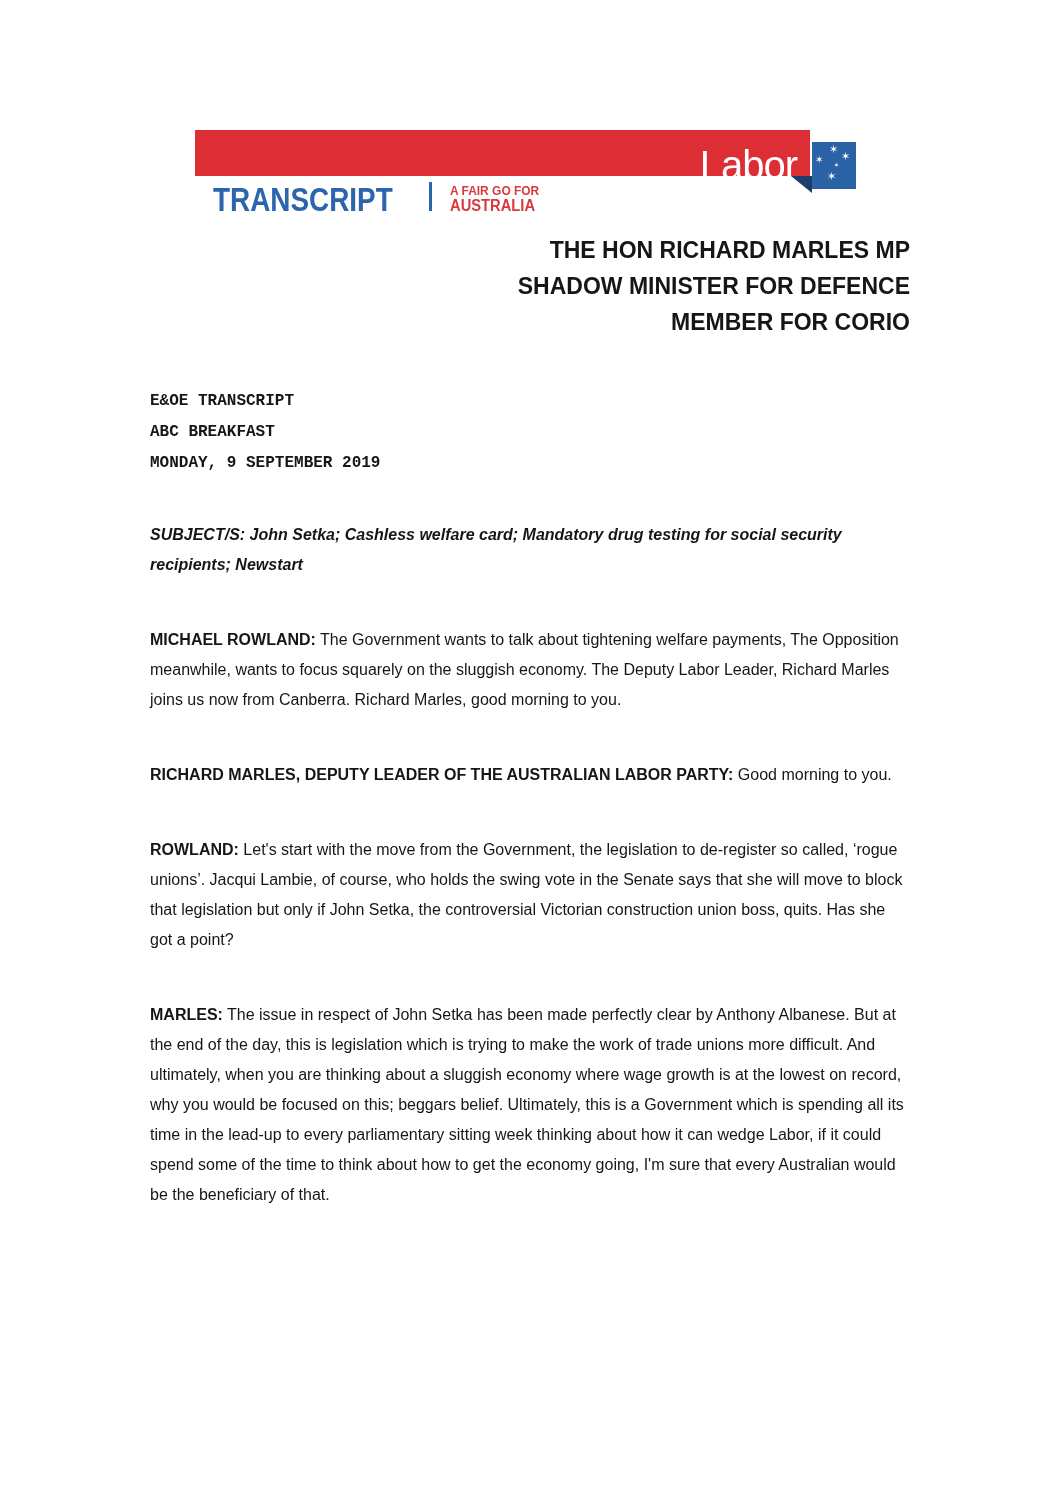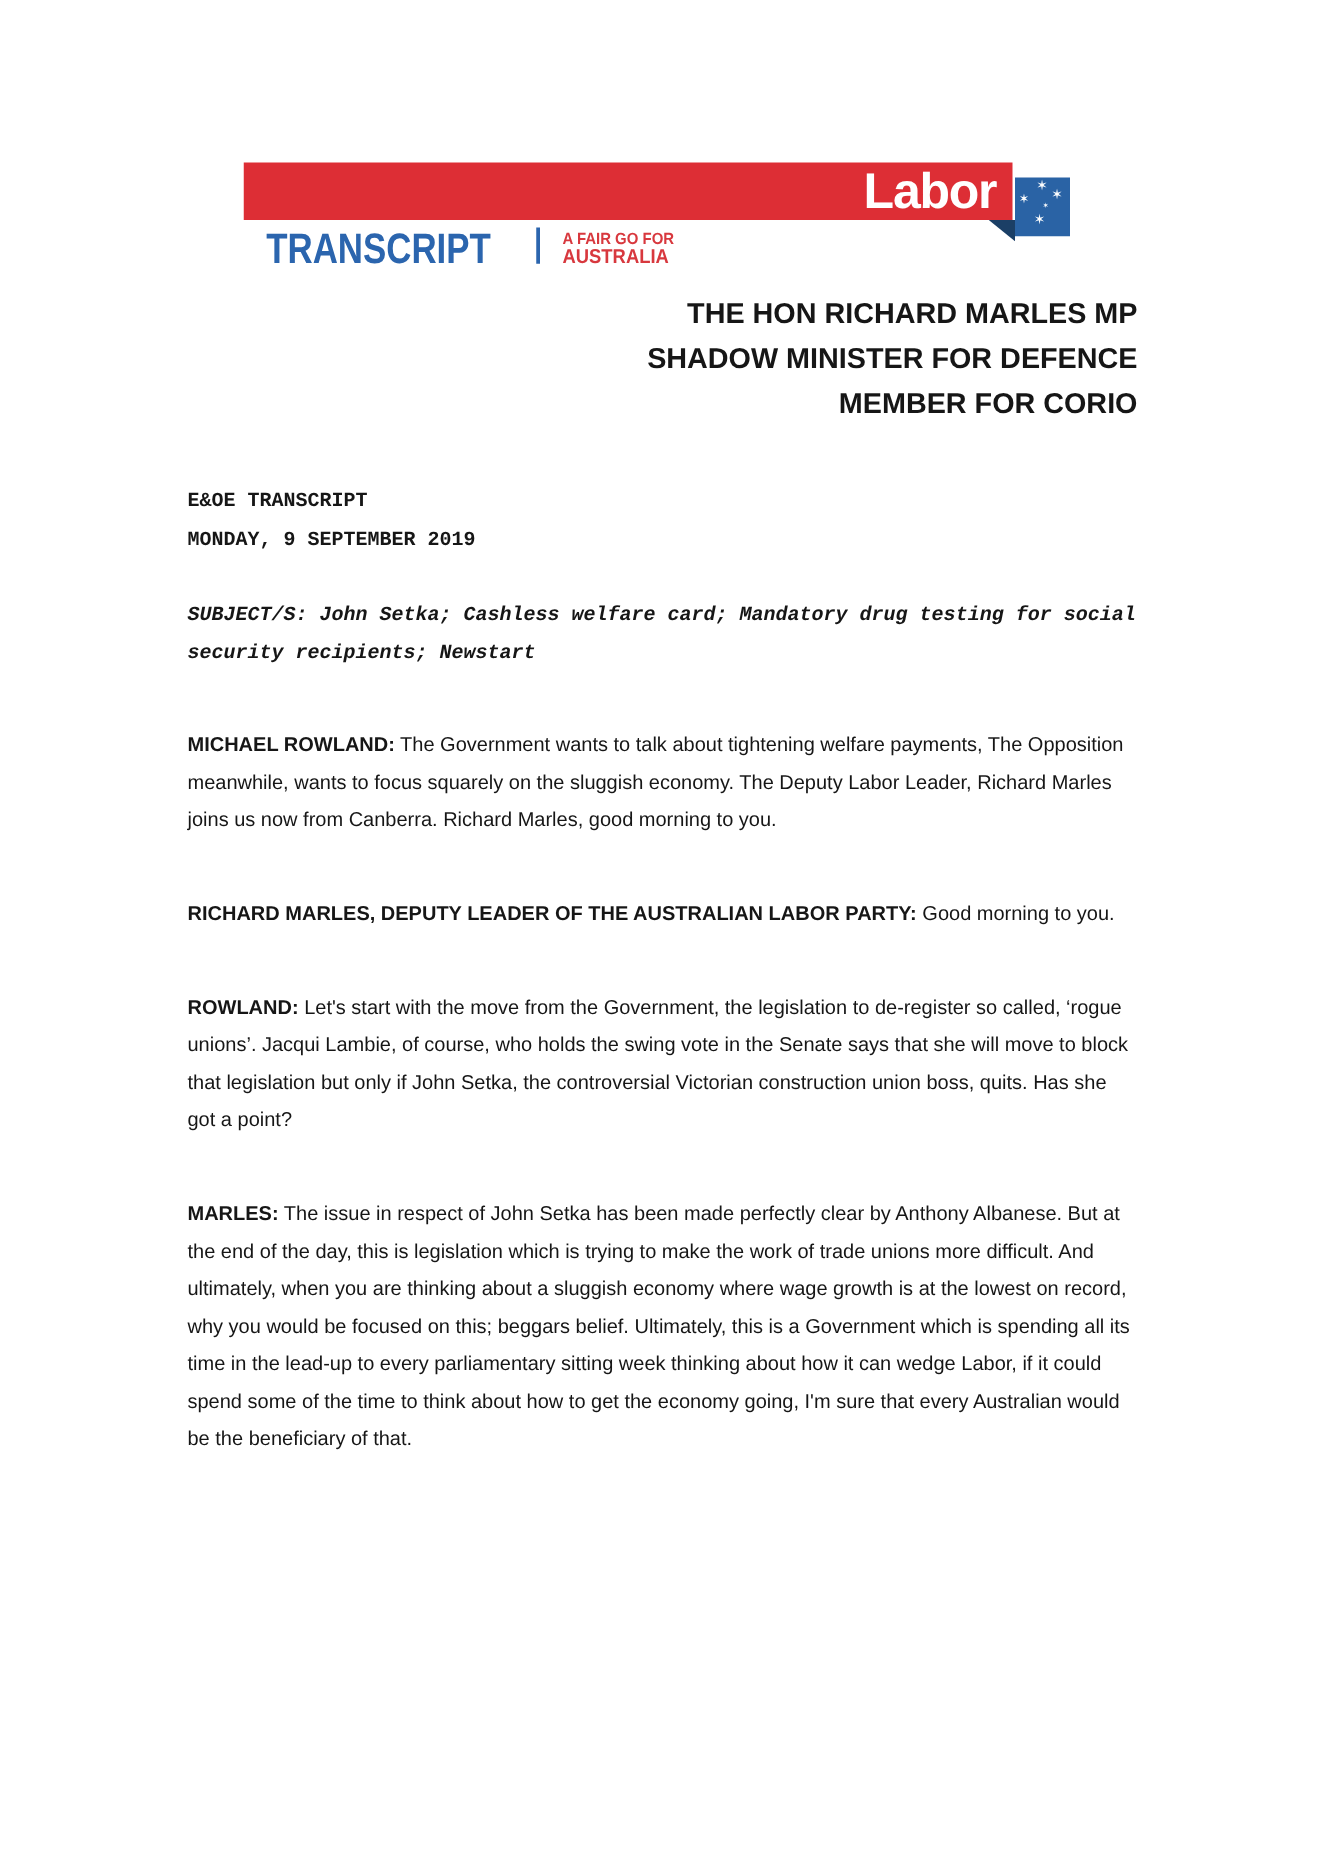--- a/index.html
+++ b/index.html
@@ -16,24 +16,24 @@
 
   
   .red-bar {
     position: absolute;
     left: 195px; top: 130px;
     width: 615px; height: 46px;
     background: #DD2E35;
   }
   .labor-text {
     position: absolute;
-    right: 13px; top: 0;
+    right: 13px; top: 12px;
     line-height: 46px;
     font-size: 40px;
-    font-weight: bold;
+    font-weight: normal;
     color: #ffffff;
     letter-spacing: -1px;
   }
   .fold { position: absolute; left: 791px; top: 176px; width: 21px; height: 17px; }
   .blue-square {
     position: absolute;
     left: 812px; top: 142px;
     width: 44px; height: 47px;
     background: #2A63A5;
   }
@@ -90,26 +90,25 @@
     text-align: right;
   }
   .meta-block {
     margin-top: 46px;
     font-size: 16px;
     font-weight: bold;
     line-height: 31px;
     font-family: Liberation Mono, monospace;
   }
   .subject {
-    margin-top: 29px;
+    margin-top: 41px;
     font-size: 16px;
     font-weight: bold;
     font-style: italic;
     line-height: 30px;
-    font-family: Liberation Mono, monospace;
   }
   .para {
     margin-top: 45px;
     font-size: 16px;
     line-height: 30px;
   }
   .speaker { font-weight: bold; }
 </style>
 </head>
 <body>
@@ -146,20 +145,21 @@
   <main class="content">
 
     <div class="title-block">
       <div>THE HON RICHARD MARLES MP</div>
       <div>SHADOW MINISTER FOR DEFENCE</div>
       <div>MEMBER FOR CORIO</div>
     </div>
 
     <div class="meta-block">
       <div>E&amp;OE TRANSCRIPT</div>
+      <div>ABC BREAKFAST</div>
       <div>MONDAY, 9 SEPTEMBER 2019</div>
     </div>
 
     <p class="subject">SUBJECT/S: John Setka; Cashless welfare card; Mandatory drug testing for social security recipients; Newstart</p>
 
     <p class="para">
       <span class="speaker">MICHAEL ROWLAND:</span>
       <span>The Government wants to talk about tightening welfare payments, The Opposition meanwhile, wants to focus squarely on the sluggish economy. The Deputy Labor Leader, Richard Marles joins us now from Canberra. Richard Marles, good morning to you.</span>
     </p>
 

